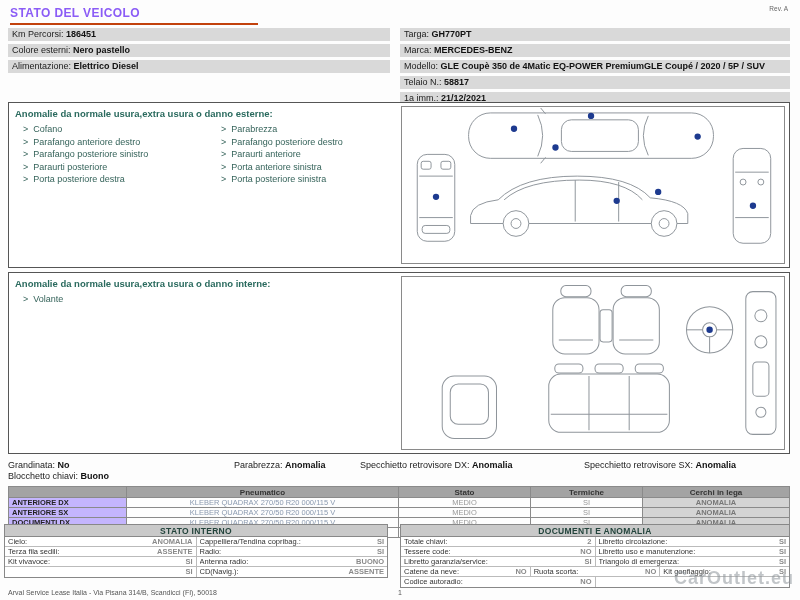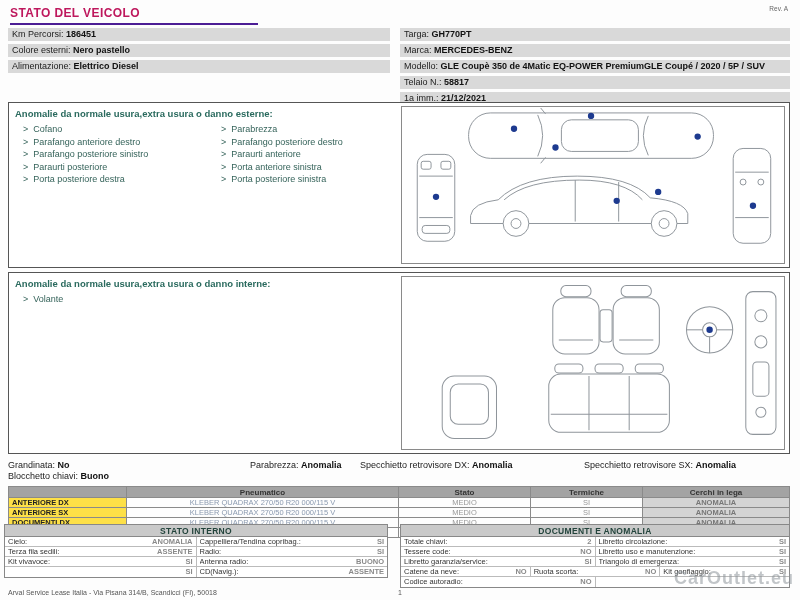--- a/index.html
+++ b/index.html
@@ -1,21 +1,21 @@
 <!DOCTYPE html>
 <html><head>
 <meta charset="utf-8">
 <style>
   * { box-sizing: border-box; margin: 0; padding: 0; }
   html,body { width:800px; height:600px; }
   body { font-family:"Liberation Sans", sans-serif; background:#e9e9e9; }
   .page { position:relative; width:800px; height:600px; background:#fdfdfd; overflow:hidden; color:#222; }
 
   .doc-title { position:absolute; left:10px; top:6px; width:248px; font-size:12px; font-weight:bold;
-    color:#be185d; letter-spacing:.4px; border-bottom:2px solid #4c1d95; padding-bottom:3px; }
+    color:#8b5cf6; letter-spacing:.4px; border-bottom:2px solid #c2410c; padding-bottom:3px; }
   .rev { position:absolute; right:12px; top:5px; font-size:6.5px; color:#666; }
 
   .info-left  { position:absolute; left:8px;  top:28px; width:382px; }
   .info-right { position:absolute; left:400px; top:28px; width:390px; }
   .info-row { background:#d9d9d9; padding:1px 4px; margin-bottom:3px; font-size:9px; line-height:11px; }
   .lbl { color:#222; }
   .val { font-weight:bold; color:#111; }
 
   .section-box { position:absolute; left:8px; width:782px; border:1px solid #555; background:#fff; }
   .box-ext { top:102px; height:166px; }
@@ -27,28 +27,28 @@
   .bullet { margin-right:5px; }
   .diagram-panel { position:absolute; left:392px; top:3px; width:384px; border:1px solid #8a8a8a; background:#fff; }
   .diagram-panel.ext { height:158px; }
   .diagram-panel.int { height:174px; }
   svg .ln { stroke:#8f959b; stroke-width:1; fill:none; }
   svg .body { stroke:#8f959b; stroke-width:1; fill:#ffffff; }
   svg .dot { fill:#1d3a8f; stroke:none; }
 
   .summary { position:absolute; left:8px; top:460px; width:782px; height:22px; font-size:9px; }
   .sum-item { position:absolute; top:0; white-space:nowrap; }
-  .sum-0 { left:0; } .sum-1 { left:222px;padding-left:20px; } .sum-2 { left:352px; } .sum-3 { left:576px; }
+  .sum-0 { left:0; } .sum-1 { left:206px;padding-left:20px; } .sum-2 { left:352px; } .sum-3 { left:576px; }
   .sum-row2 { position:absolute; top:11px; left:0; white-space:nowrap; }
   .summary .val { font-weight:bold; }
 
   table.tires { position:absolute; left:8px; top:486px; width:782px; border-collapse:collapse; table-layout:fixed; }
   table.tires td { border:1px solid #8a8a8a; height:9px; padding:0 3px; font-size:7.5px; line-height:9px; overflow:hidden; white-space:nowrap; }
   table.tires .hd { background:#a3a3a3; font-weight:bold; text-align:center; color:#333; font-size:8px; height:11px; }
-  table.tires .pos { background:#fde047; font-weight:bold; color:#222; }
+  table.tires .pos { background:#c4b5fd; font-weight:bold; color:#222; }
   table.tires .pneu { text-align:center; color:#8b9ab0; }
   table.tires .st { text-align:center; color:#999; }
   table.tires .cer { background:#d4d4d4; text-align:center; color:#777; font-weight:bold; }
 
   .mini-table { position:absolute; top:524px; border:1px solid #888; background:#fff; }
   .mini-left  { left:4px;  width:384px; }
   .mini-right { left:400px; width:390px; }
   .mini-head { background:#c9c9c9; text-align:center; font-weight:bold; font-size:8.5px; height:12px; line-height:12px;
     color:#23443c; border-bottom:1px solid #888; letter-spacing:.3px; }
   .mini-row { display:flex; border-bottom:1px solid #bbb; height:10px; line-height:10px; font-size:7.5px; }

